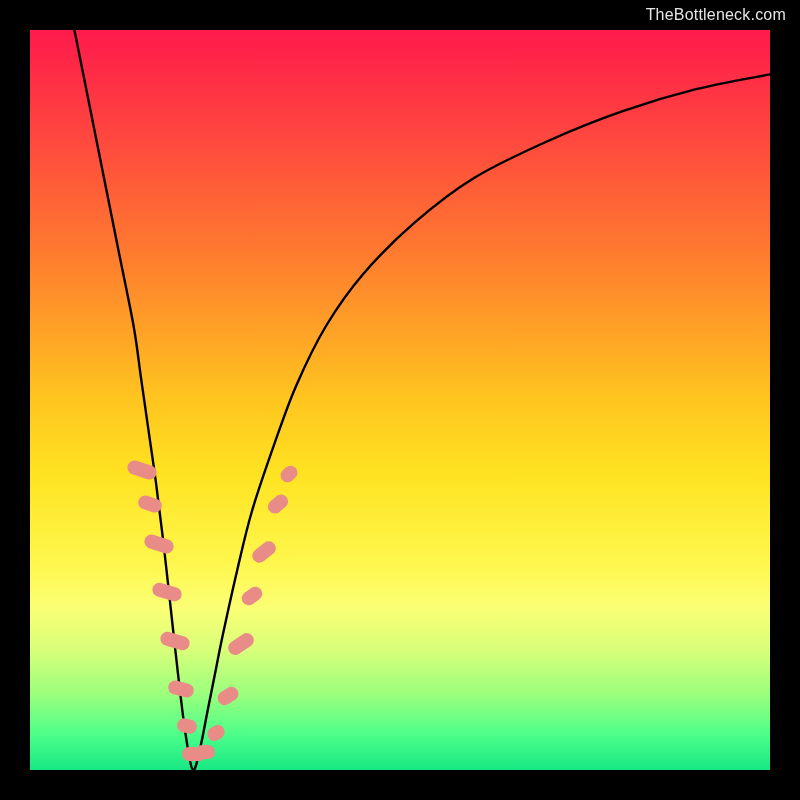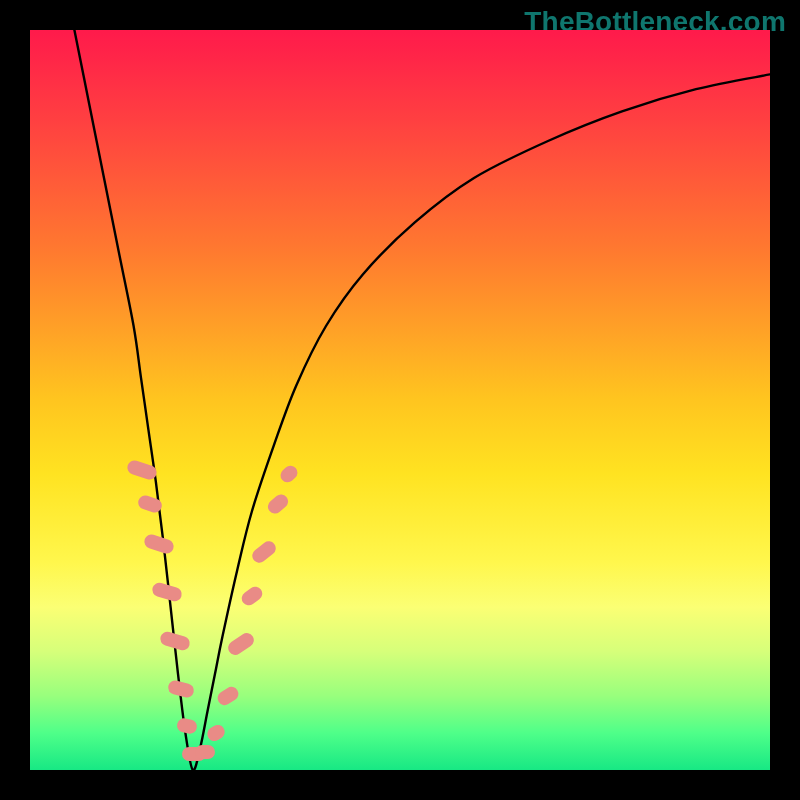--- a/index.html
+++ b/index.html
@@ -36,23 +36,23 @@
     position: absolute;
     left: 0;
     top: 0;
     width: 100%;
     height: 100%;
   }
   .watermark {
     position: absolute;
     top: 6px;
     right: 14px;
-    font-size: 28px;
-    font-weight: 700;
-    color: #0f766e;
+    font-size: 16px;
+    font-weight: 400;
+    color: #e5e5e5;
     letter-spacing: 0.2px;
   }
   .marker {
     position: absolute;
     background: #e98b86;
     border-radius: 8px;
     transform: translate(-50%, -50%);
   }
 </style>
 </head>

